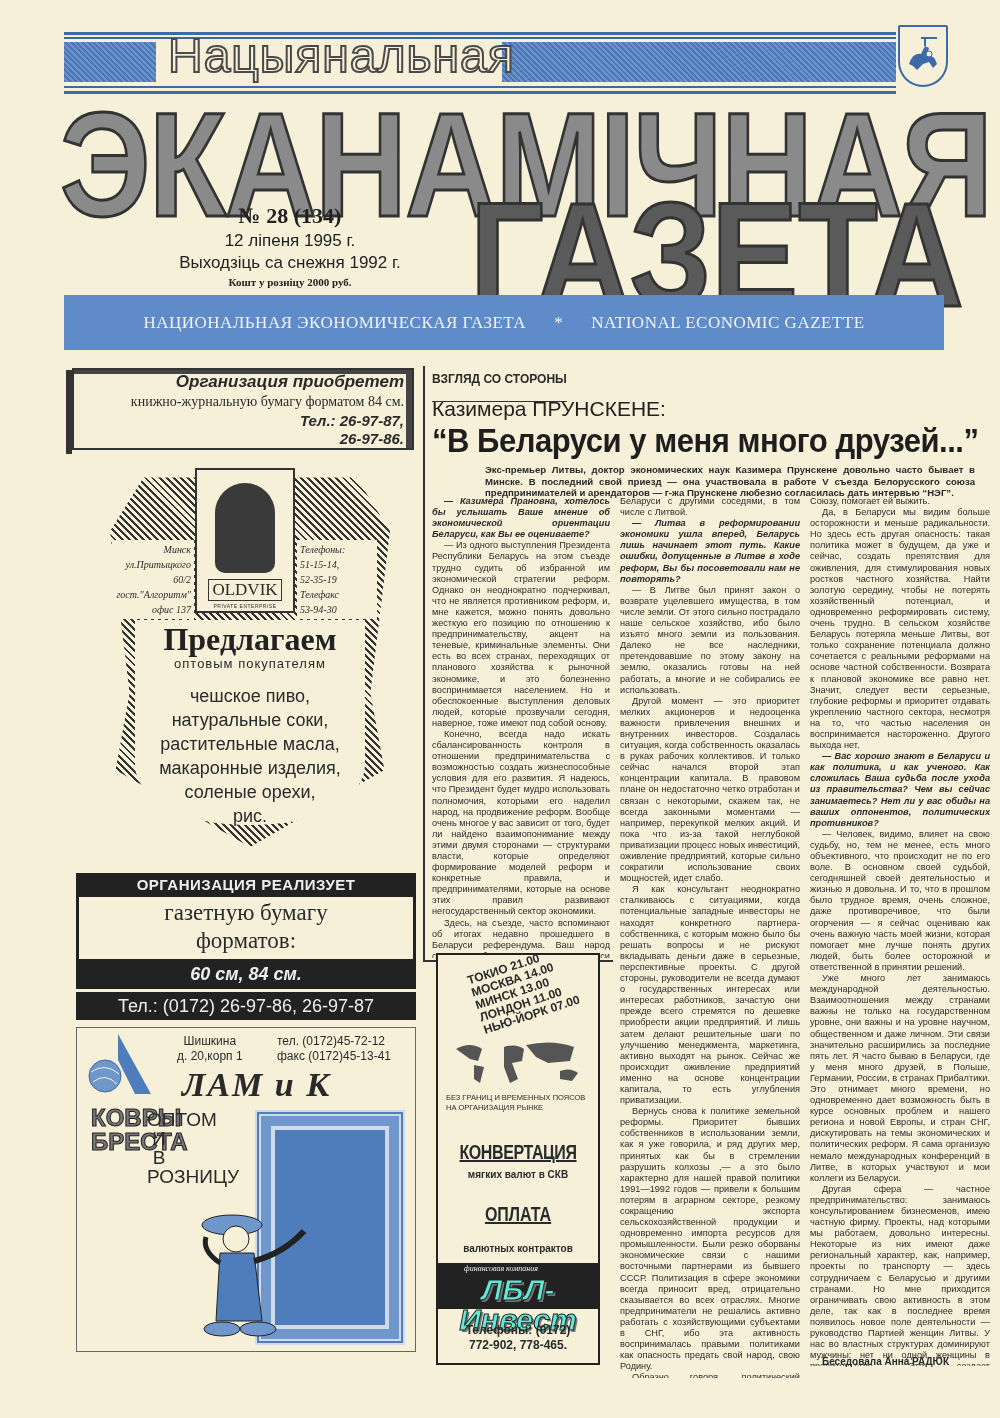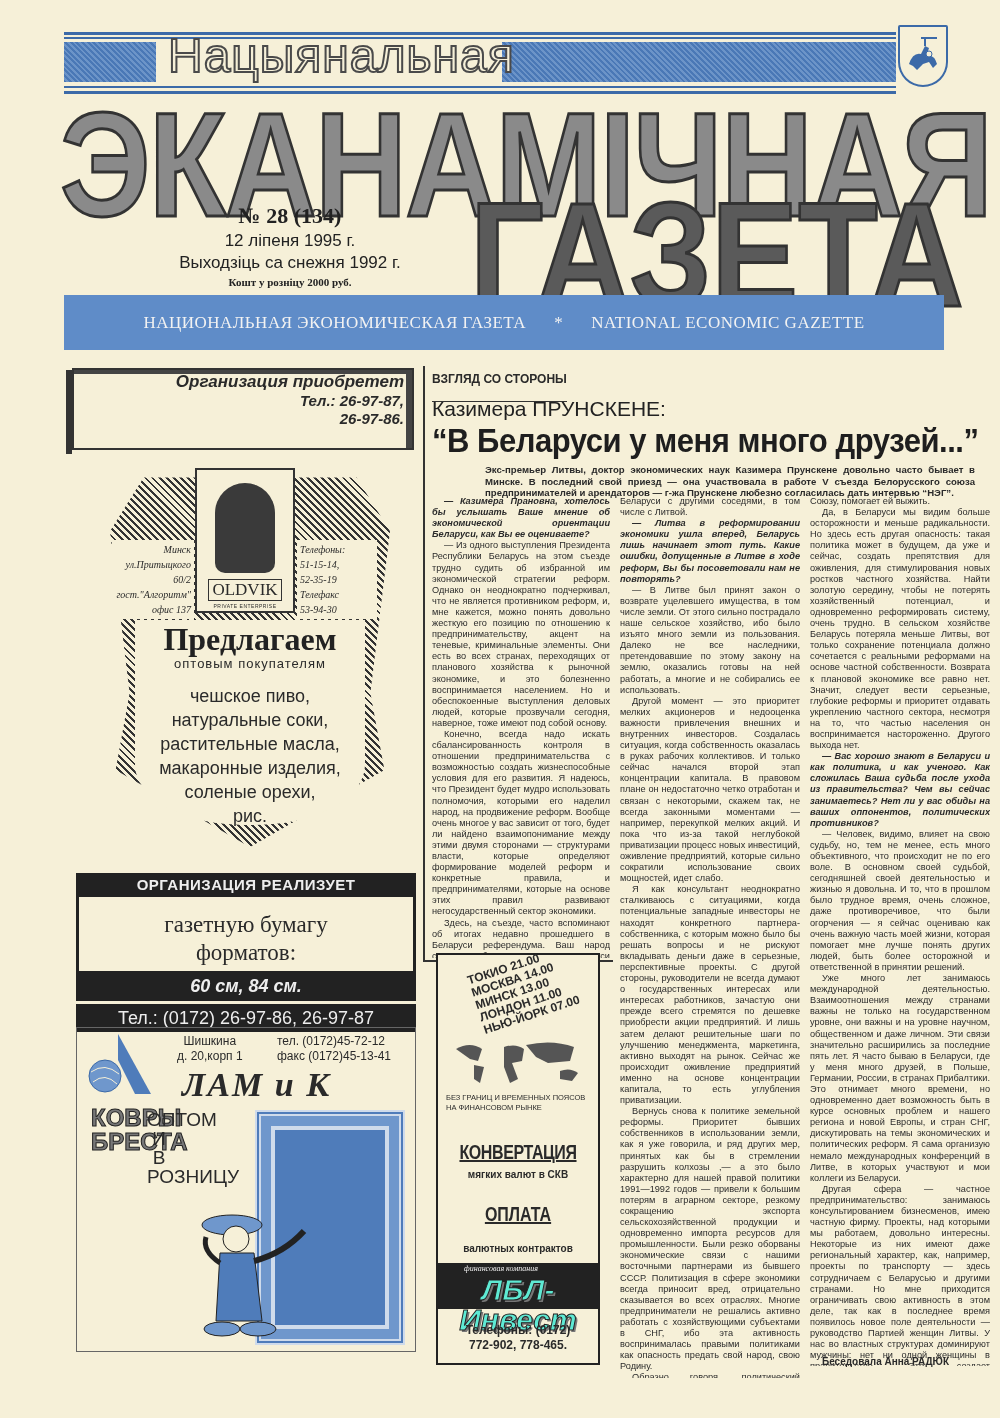--- a/index.html
+++ b/index.html
@@ -91,21 +91,21 @@
     position: absolute; left: 112px; top: 540px; width: 82px; background: #f6f0d8;
     font-family: "Liberation Serif", serif; font-style: italic; font-size: 10px; line-height: 15px; text-align: right; padding: 2px 3px;
   }
   .oldvik-phones {
     position: absolute; left: 297px; top: 540px; width: 80px; background: #f6f0d8;
     font-family: "Liberation Serif", serif; font-style: italic; font-size: 10px; line-height: 15px; padding: 2px 3px;
   }
 
   .ad-sell { position: absolute; left: 76px; top: 873px; width: 340px; }
   .ad-sell .bar1 { background: #222; color: #eee; text-align: center; font-weight: 700; font-size: 15px; line-height: 24px; letter-spacing: 0.5px; }
-  .ad-sell .mid { text-align: center; font-family: "Liberation Serif", serif; font-size: 23px; line-height: 28px; padding: 14px 0 4px; border-left: 3px solid #222; border-right: 3px solid #222; }
+  .ad-sell .mid { text-align: center; font-family: "Liberation Serif", serif; font-size: 23px; line-height: 28px; padding: 2px 0 4px; border-left: 3px solid #222; border-right: 3px solid #222; }
   .ad-sell .bar2 { background: #222; color: #eee; text-align: center; font-weight: 700; font-style: italic; font-size: 18px; line-height: 30px; }
   .ad-sell .bar3 { background: #222; color: #eee; text-align: center; font-size: 18px; line-height: 28px; margin-top: 3px; }
 
   .ad-carpets {
     position: absolute; left: 76px; top: 1027px; width: 340px; height: 325px;
     border: 1px solid #666;
   }
   .carpet-logo { position: absolute; left: 6px; top: 4px; width: 70px; height: 64px; }
   .carpet-addr { position: absolute; left: 100px; top: 6px; font-size: 12px; line-height: 15px; text-align: center; }
   .carpet-tel { position: absolute; left: 200px; top: 6px; font-size: 12px; line-height: 15px; }
@@ -183,20 +183,21 @@
   <div class="subtitle-band">
     <span>НАЦИОНАЛЬНАЯ ЭКОНОМИЧЕСКАЯ ГАЗЕТА</span>
     <span>*</span>
     <span>NATIONAL ECONOMIC GAZETTE</span>
   </div>
 </header>
 
 <div class="ad-left-bar"></div>
 <section class="ad-buy">
   <div class="h">Организация приобретет</div>
+  <div class="t">книжно-журнальную бумагу форматом 84 см.</div>
   <div class="p">Тел.: 26-97-87,</div>
   <div class="p">26-97-86.</div>
 </section>
 
 <section>
   <div class="ad-oldvik"></div>
   <div class="oldvik-addr">
     <div>Минск</div>
     <div>ул.Притыцкого</div>
     <div>60/2</div>
@@ -314,21 +315,21 @@
   </div>
   <svg class="fin-map" viewBox="0 0 136 46">
     <path d="M4 10 Q18 2 30 10 L26 22 L18 20 Z" fill="#555"></path>
     <path d="M22 26 L32 28 L28 44 L22 40 Z" fill="#555"></path>
     <path d="M52 8 Q64 4 72 10 L70 22 L60 24 L66 40 L58 44 L52 28 Z" fill="#555"></path>
     <path d="M74 6 Q100 0 122 8 L118 22 L96 24 L84 18 Z" fill="#555"></path>
     <path d="M108 32 Q118 28 126 34 L120 42 L108 40 Z" fill="#555"></path>
   </svg>
   <div class="fin-tag">
     <div>БЕЗ ГРАНИЦ И ВРЕМЕННЫХ ПОЯСОВ</div>
-    <div>НА ФИНАНСОВОМ РЫНКЕ</div>
+    <div>НА ОРГАНИЗАЦИЯ РЫНКЕ</div>
   </div>
   <div class="fin-conv">КОНВЕРТАЦИЯ</div>
   <div class="fin-conv-sub">мягких валют в СКВ</div>
   <div class="fin-pay">ОПЛАТА</div>
   <div class="fin-pay-sub">валютных контрактов</div>
   <div class="fin-brand-bar">
     <div class="fin-brand-sub">финансовая компания</div>
     <div class="fin-brand">ЛБЛ-Инвест</div>
   </div>
   <div class="fin-phones">

